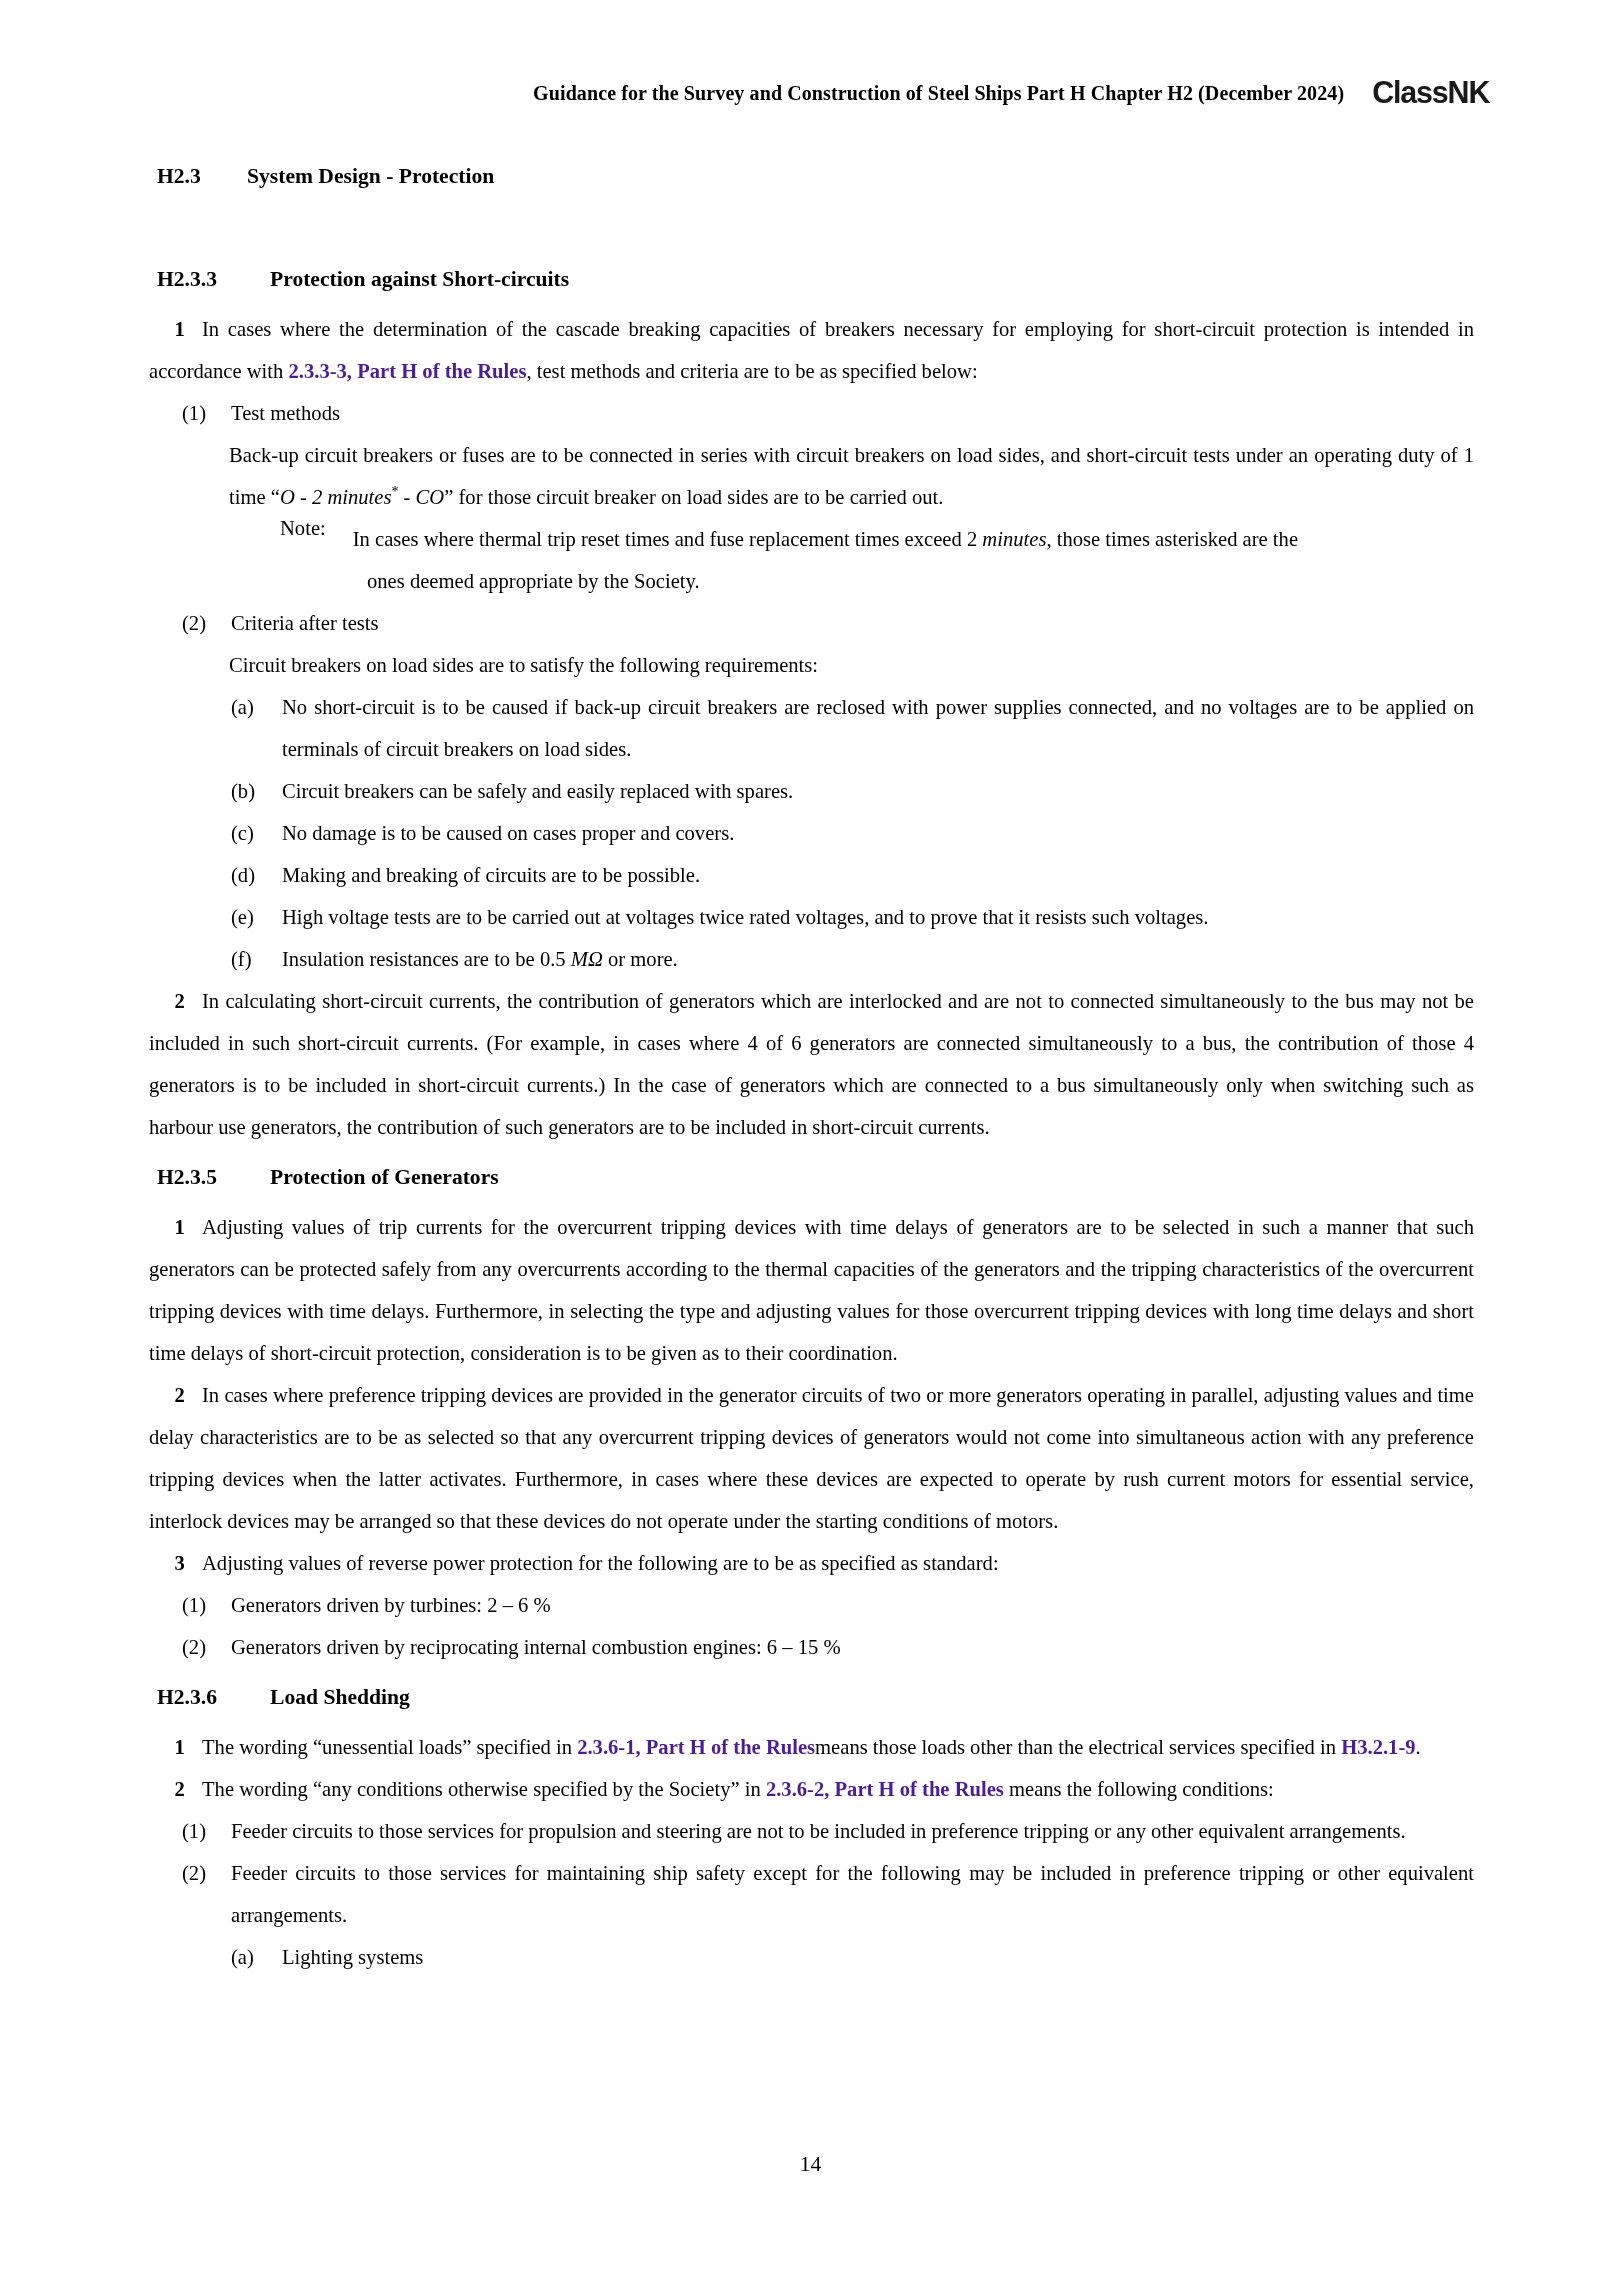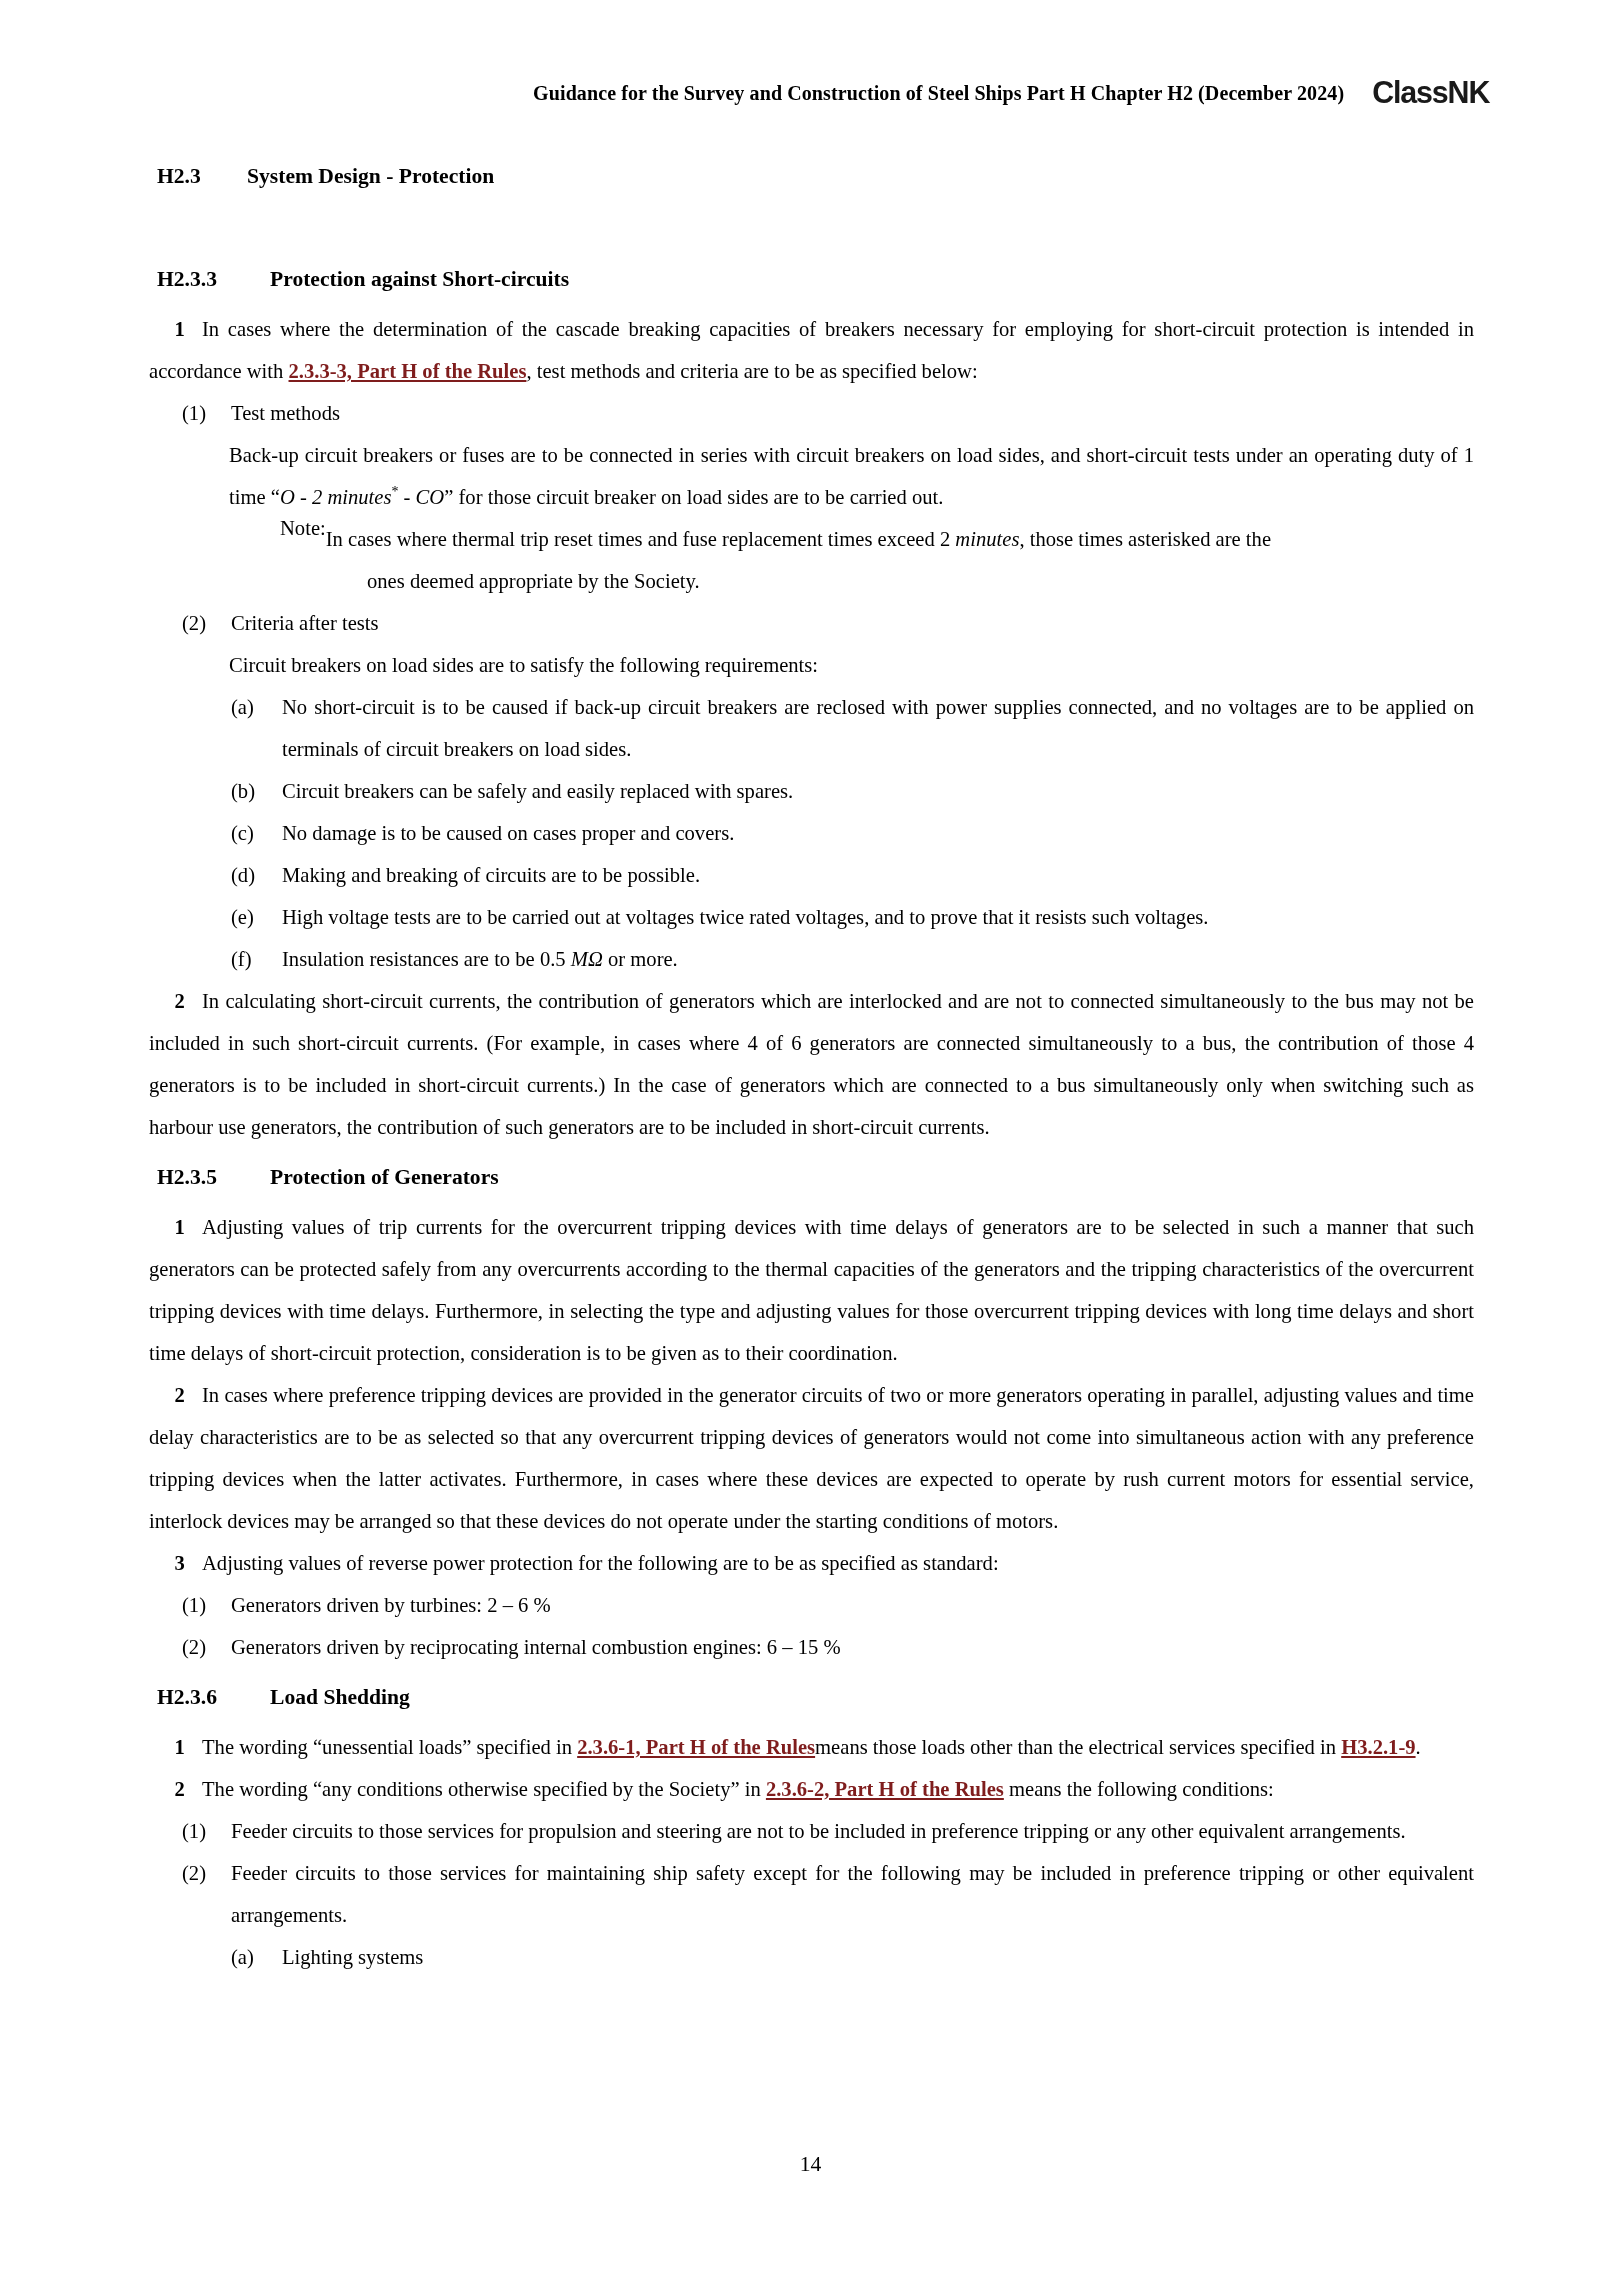--- a/index.html
+++ b/index.html
@@ -111,29 +111,28 @@
   .lvl1 > .mark { width: 49px; }
 
   
   .cont1 { margin-left: 80px; }
 
   
   .lvl2 { margin-left: 82px; }
   .lvl2 > .mark { width: 51px; }
 
   
-  .note { margin-left: 131px; display: flex; }
+  .note { margin-left: 131px; display: flex; gap: 27px; }
   .note > .mark { flex: 0 0 auto; }
   .note > .txt { flex: 1 1 auto; text-align: justify; line-height: 42px; }
   .note-cont { margin-left: 218px; line-height: 42px; }
 
   .link {
-    color: #7f1d1d;
-    font-weight: bold;
-    text-decoration: underline;
+    color: #4c1d95;
+    font-weight: bold;
   }
   .ital { font-style: italic; }
   sup { font-size: 0.68em; vertical-align: super; line-height: 0; }
 
   
   .footer {
     position: absolute;
     bottom: 116px;
     left: 0;
     width: 100%;

